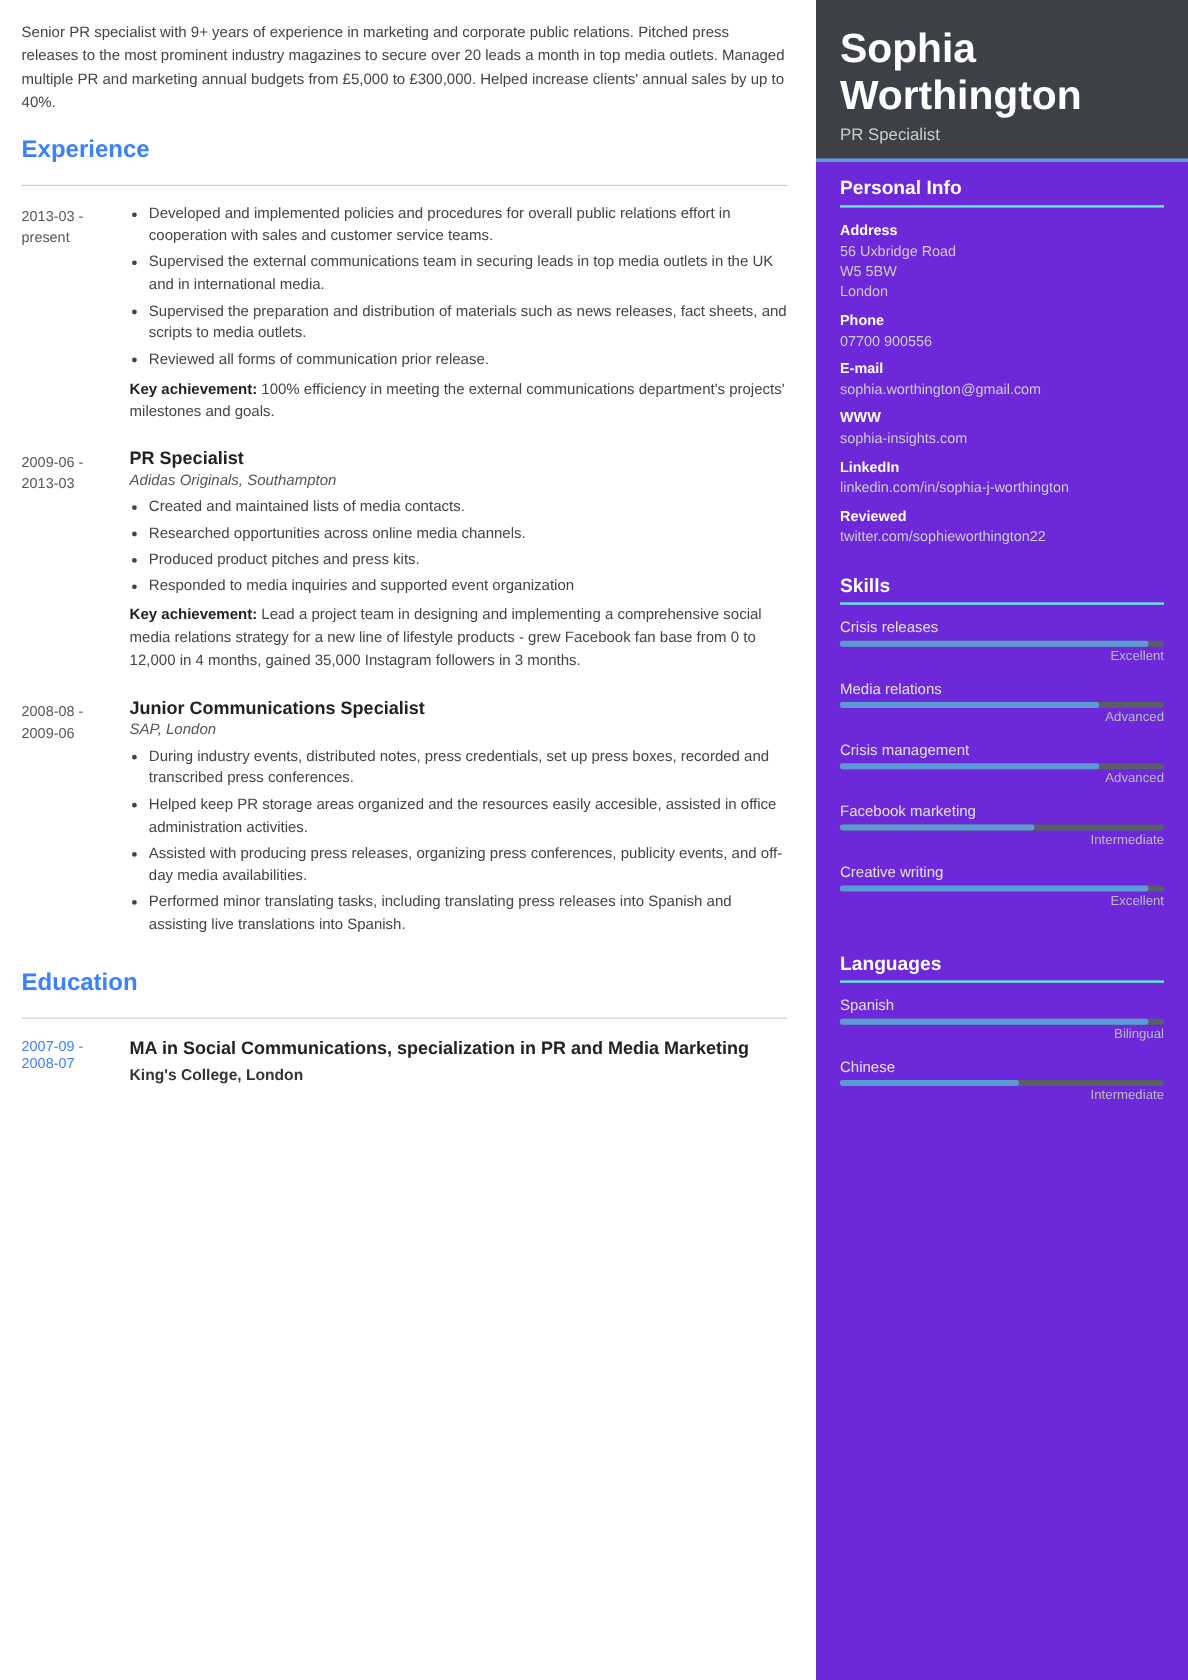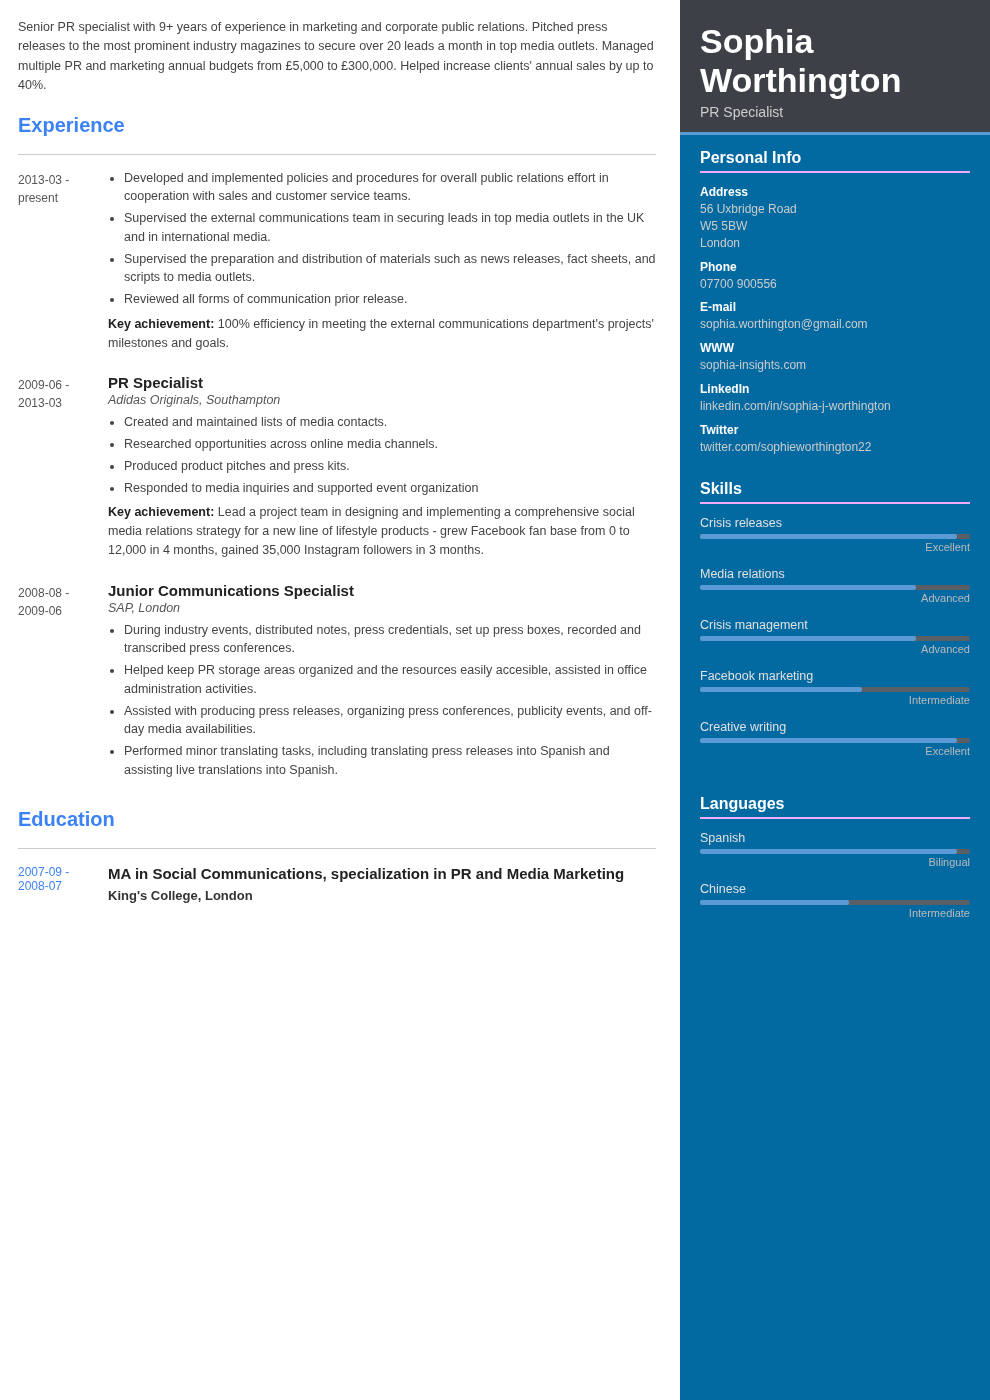--- a/index.html
+++ b/index.html
@@ -119,21 +119,21 @@
     .edu-school {
       font-weight: bold;
       font-size: 13px;
       color: #333;
     }
 
     
     .right-col {
       width: 310px;
       min-width: 310px;
-      background: #0369a1;
+      background: #6d28d9;
       color: #e8e8e8;
       padding: 0;
     }
 
     .name-block {
       background: #3d4147;
       padding: 22px 20px 12px 20px;
       border-bottom: 3px solid #5a9bd5;
     }
 
@@ -153,21 +153,21 @@
     .sidebar-section {
       padding: 14px 20px 10px 20px;
     }
 
     .sidebar-section-title {
       font-size: 16px;
       font-weight: bold;
       color: #fff;
       margin-bottom: 12px;
       padding-bottom: 4px;
-      border-bottom: 2px solid #f0abfc;
+      border-bottom: 2px solid #5eead4;
     }
 
     .info-label {
       font-weight: bold;
       color: #fff;
       font-size: 12px;
       margin-top: 8px;
       margin-bottom: 2px;
     }
 
@@ -324,21 +324,21 @@
 
     <div class="info-label">E-mail</div>
     <div class="info-value">sophia.worthington@gmail.com</div>
 
     <div class="info-label">WWW</div>
     <div class="info-value">sophia-insights.com</div>
 
     <div class="info-label">LinkedIn</div>
     <div class="info-value">linkedin.com/in/sophia-j-worthington</div>
 
-    <div class="info-label">Twitter</div>
+    <div class="info-label">Reviewed</div>
     <div class="info-value">twitter.com/sophieworthington22</div>
   </div>
 
   <div class="sidebar-section">
     <div class="sidebar-section-title">Skills</div>
     <div id="skills-container">
         <div class="skill-item">
           <div class="skill-name">Crisis releases</div>
           <div class="skill-bar-bg">
             <div class="skill-bar-fill" style="width: 95%;"></div>

